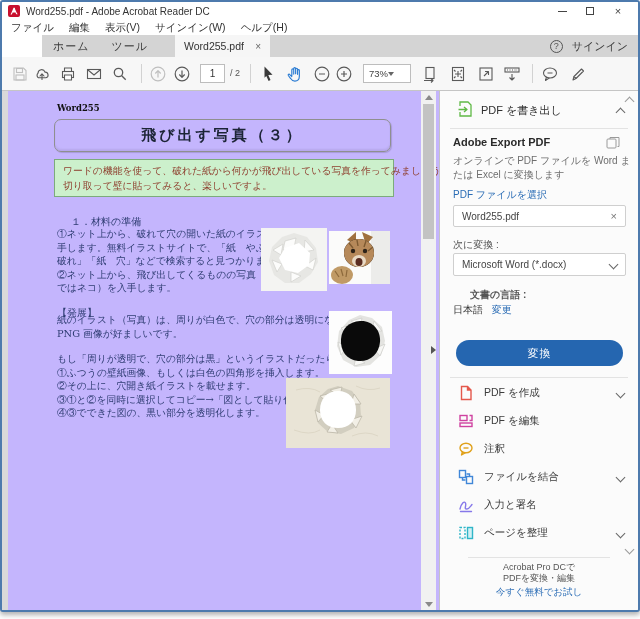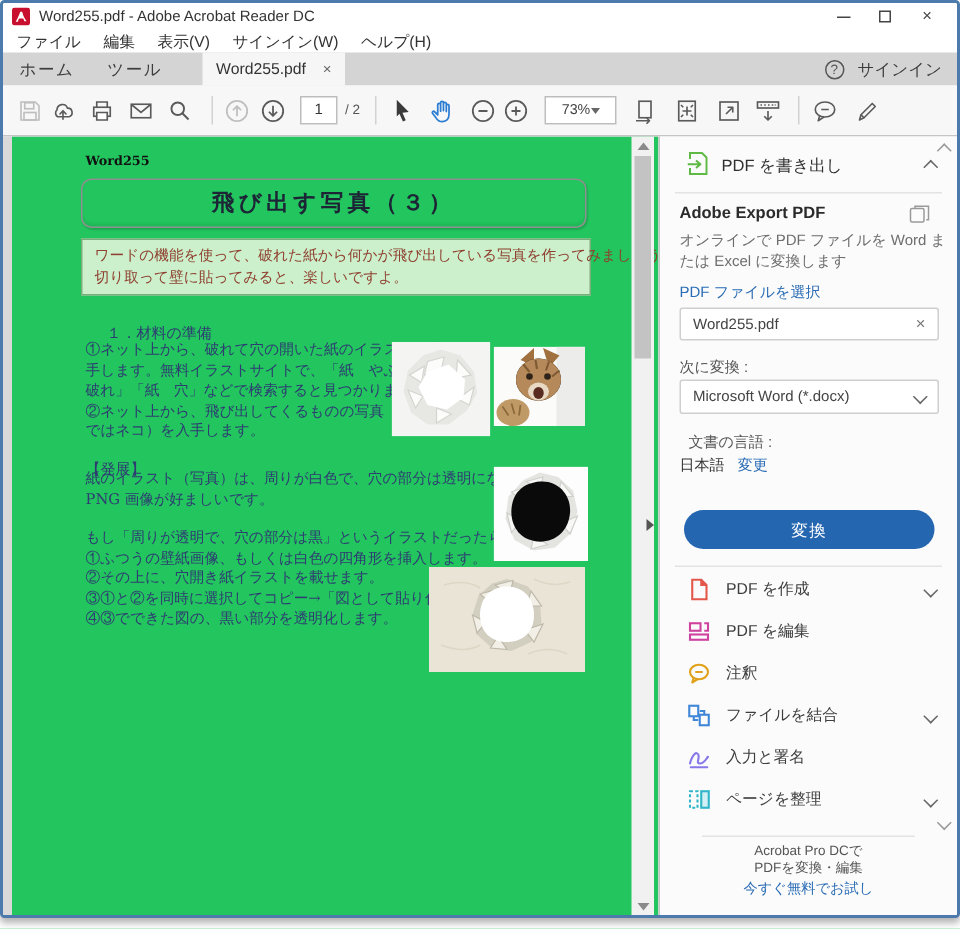--- a/index.html
+++ b/index.html
@@ -13,43 +13,43 @@
   .win-title { font-size:10px; color:#333; }
   .win-controls { margin-left:auto; display:flex; align-items:center; }
   .wc { width:28px; height:16px; display:flex; align-items:center; justify-content:center; color:#444; font-size:11px; }
   .wc-min-glyph { width:9px; height:1px; background:#444; display:block; }
   .wc-max-glyph { width:8px; height:8px; border:1px solid #444; display:block; }
 
   
   .menubar { height:15px; display:flex; align-items:center; gap:15px; padding:0 9px; font-size:10.5px; color:#333; background:#fff; }
 
   
-  .tabbar { height:22px; background:#d4d4d4; display:flex; align-items:stretch; position:relative; font-size:11px; color:#3c3c3c; }
+  .tabbar { height:22px; background:#d4d4d4; display:flex; align-items:stretch; position:relative; font-size:11px; color:#3c3c3c;margin-left:40px; }
   .tab-static { display:flex; align-items:center; padding:0 11px; letter-spacing:1px; }
   .doc-tab { background:#f6f6f6; display:flex; align-items:center; margin-left:16px; padding:0 9px; min-width:95px;
              justify-content:space-between; font-size:10.5px; color:#333; }
   .tab-close { color:#666; font-size:10px; margin-left:10px; }
   .tab-right { position:absolute; right:10px; top:0; height:22px; display:flex; align-items:center; gap:9px; }
   .help-circ { width:13px; height:13px; border:1px solid #555; border-radius:50%; display:flex; align-items:center; justify-content:center; font-size:9px; color:#555; }
 
   
   .toolbar { height:34px; background:#f7f7f7; border-bottom:1px solid #c5c5c5; position:relative; }
   .tb { position:absolute; top:50%; transform:translate(-50%,-50%); display:flex; align-items:center; justify-content:center; }
   .tb-div { position:absolute; top:7px; width:1px; height:19px; background:#d2d2d2; }
   .page-box { position:absolute; left:198px; top:7px; width:25px; height:19px; border:1px solid #bdbdbd; background:#fff;
               font-size:10px; text-align:center; color:#333; }
   .page-total { position:absolute; left:228px; top:11px; font-size:9px; color:#555; }
   .zoom-box { position:absolute; left:361px; top:7px; width:48px; height:19px; border:1px solid #bdbdbd; background:#fff;
-              display:flex; align-items:center; justify-content:center; padding:0 5px; font-size:9.5px; color:#444; }
+              display:flex; align-items:center; justify-content:flex-start; padding:0 5px; font-size:9.5px; color:#444; }
   .caret-dn { width:0; height:0; border-left:3.5px solid transparent; border-right:3.5px solid transparent; border-top:4px solid #666; }
 
   
   .main { display:flex; height:520px; }
   .doc-area { width:437px; position:relative; background:#d9d9d9; overflow:hidden; }
-  .page { position:absolute; left:6px; top:0; width:439px; height:520px; background:#22c55e;
+  .page { position:absolute; left:6px; top:0; width:439px; height:520px; background:#c4b5fd;
           font-family:"DejaVu Serif",serif; color:#2e3c72; }
   .page .abs { position:absolute; white-space:nowrap; }
   .doc-label { left:49px; top:12px; font-size:8.5px; font-weight:bold; color:#111; }
   .title-box { left:46px; top:28px; width:337px; height:33px; border:1px solid #8f8f8f; border-radius:7px;
                box-shadow:inset 0 -2px 2px rgba(0,0,0,.07), 1px 1px 1px rgba(0,0,0,.15);
                display:flex; align-items:center; justify-content:center; font-size:15px; font-weight:bold;
                color:#1c2436; letter-spacing:3px; }
   .green-box { left:46px; top:68px; width:340px; height:38px; background:#ccf0cc; border:1px solid #7cab7c;
                padding:4px 8px; font-size:9.8px; line-height:14.5px; color:#8f4030; }
   .s1-head { left:52px; top:124px; font-size:10px;margin-left:11px; }
@@ -84,21 +84,21 @@
   .p-desc { left:13px; top:63px; line-height:13.5px; color:#6e6e6e; font-size:10px; }
   .link { color:#2a6cb5; }
   .p-select-link { left:13px; top:97px; font-size:10px; }
   .file-box { left:13px; top:114px; width:173px; height:22px; background:#fff; border:1px solid #cfcfcf; border-radius:2px;
               display:flex; align-items:center; justify-content:space-between; padding:0 8px; font-size:10px; color:#444; }
   .x-glyph { color:#777; font-size:11px; }
   .lbl { font-size:10px; color:#555; }
   .lbl-convert { left:13px; top:147px; }
   .fmt-select { left:13px; top:162px; width:173px; height:23px; background:#fff; border:1px solid #cfcfcf; border-radius:2px;
                 display:flex; align-items:center; justify-content:space-between; padding:0 8px; font-size:10px; color:#444; }
-  .lbl-lang { left:19px; top:197px; }
+  .lbl-lang { left:30px; top:197px;font-weight:bold; }
   .lang-row { left:13px; top:212px; font-size:10px; color:#333; }
   .convert-btn { left:16px; top:249px; width:167px; height:26px; border-radius:13px; background:#2566b0; color:#fff;
                  display:flex; align-items:center; justify-content:center; font-size:11px; letter-spacing:1px; }
   .tools { left:0; top:288px; right:0; }
   .tool-row { height:28px; display:flex; align-items:center; padding:0 14px 0 18px; }
   .tool-label { margin-left:10px; font-size:10.5px; color:#3d3d3d; }
   .tool-chev { margin-left:auto; }
   .p-scroll-up { right:5px; top:4px; } .p-scroll-dn { right:5px; top:452px; }
   .promo { left:0; right:0; top:471px; text-align:center; font-size:9px; color:#555; line-height:10.5px; }
   .promo-link { left:0; right:0; top:495px; text-align:center; font-size:9.5px; }

